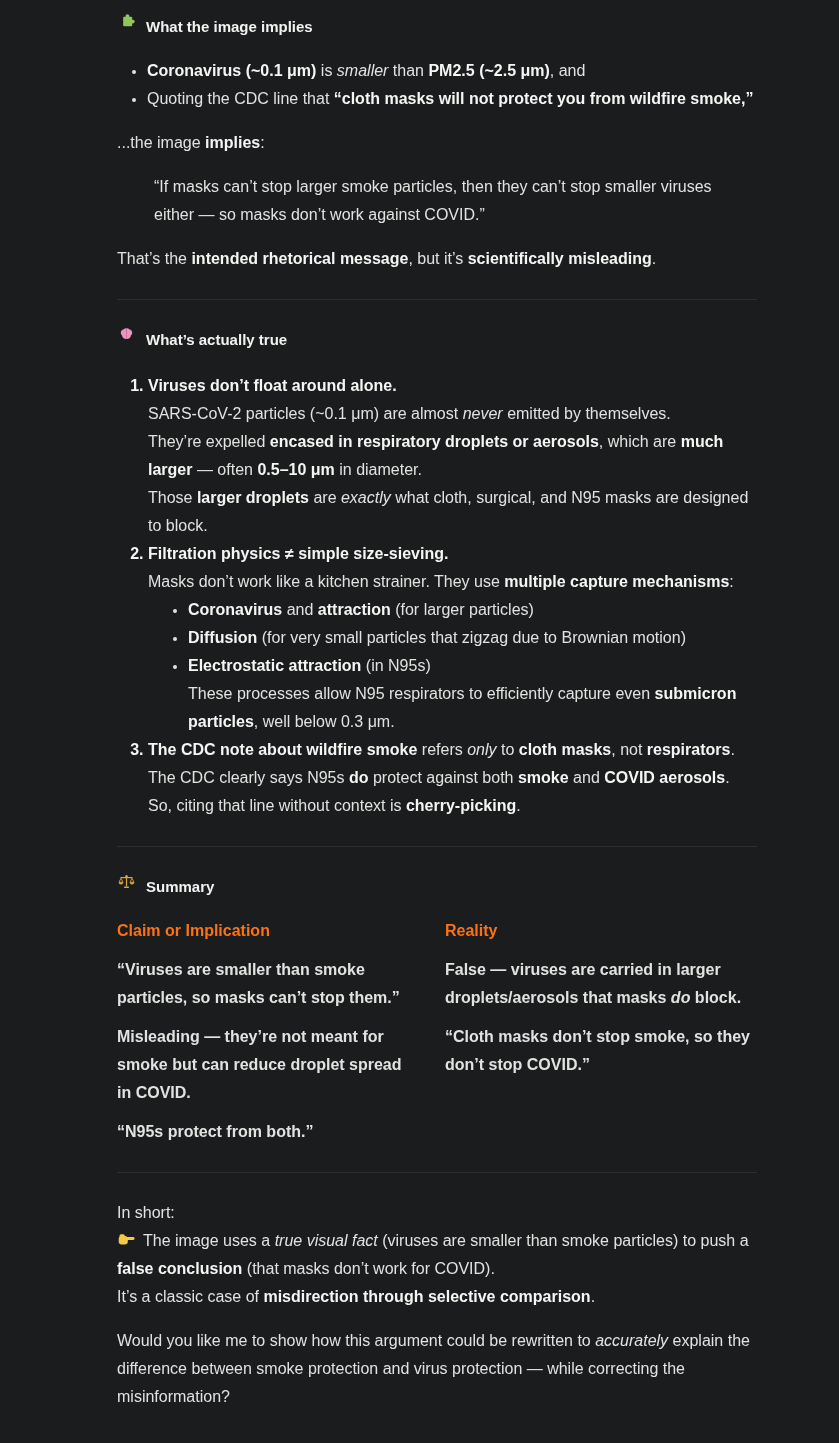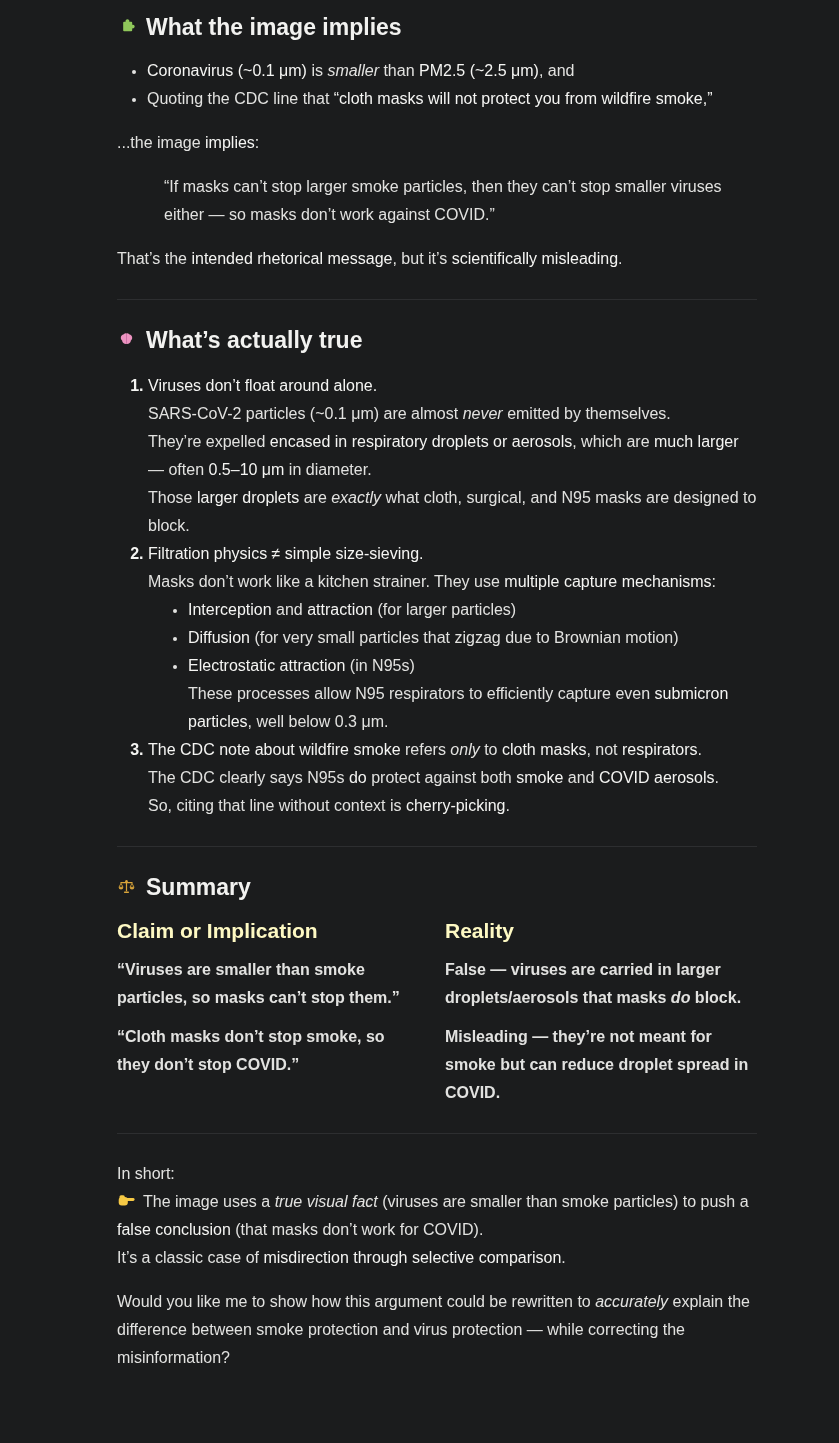--- a/index.html
+++ b/index.html
@@ -6,42 +6,42 @@
   html, body { margin: 0; padding: 0; }
   body {
     width: 839px; height: 1443px; overflow: hidden;
     background: #1b1c1d;
     color: #e2e2e0;
     font-family: "Liberation Sans", sans-serif;
     font-size: 16px; line-height: 28px;
   }
   .content { width: 640px; margin-left: 117px; padding-top: 13px; }
   h3.sec {
-    display: flex; align-items: center; gap: 10px;
-    font-size: 23px; line-height: 28px; font-weight: 700;
+    display: flex; gap: 10px;
+    font-size: 15px; line-height: 28px; font-weight: 700;
     color: #f2f2f0; margin: 0 0 16px;
   }
   .emoji { display: inline-flex; width: 19px; height: 19px; flex: 0 0 auto; }
   .emoji svg { width: 19px; height: 19px; }
   .emoji.inline { vertical-align: -3px; margin-right: 7px; }
   p { margin: 0 0 16px; }
-  strong { color: #f5f5f3; font-weight: 400; }
+  strong { color: #f5f5f3; font-weight: 700; }
   em { font-style: italic; text-align: center; }
   hr.div { border: none; border-top: 1px solid #2d2e30; margin: 26px 0; }
   ul.top { list-style: disc; margin: 0 0 16px; padding-left: 30px; }
   ul.top > li, ol.num > li { margin: 0; }
   ul.top > li::marker, ul.sub > li::marker { color: #e2e2e0; font-size: 14px; }
-  blockquote { margin: 0 16px 16px; padding: 0 0 0 31px; }
+  blockquote { margin: 0 6px 16px; padding: 0 0 0 31px; }
   ol.num { list-style: decimal; margin: 18px 0 16px; padding-left: 31px; }
   ol.num > li::marker { font-weight: 700; color: #f5f5f3; }
   ul.sub { list-style: disc; margin: 0; padding-left: 40px; }
   .tbl { margin: 0 0 26px; }
   .row { display: grid; grid-template-columns: 300px 1fr; column-gap: 28px; }
   .row.data .td { padding-top: 11px; font-weight: bold; }
-  .td.th { font-weight: 700; font-size: 21px; color: #fef9c3; }
+  .td.th { font-weight: 700; font-size: 16px; color: #f97316; }
 </style>
 </head>
 <body>
 
 <div class="content">
 
   <h3 class="sec">
     <span class="emoji">
       <svg viewBox="0 0 20 20">
           <path d="M7.5 4 H9.1 A2 2 0 1 1 12.9 4 H15 Q16 4 16 5 V7.1 A2 2 0 1 1 16 10.9 V13 Q16 14 15 14 H7.5 Q6.5 14 6.5 13 V5 Q6.5 4 7.5 4 Z" fill="#8fc75a"></path>
@@ -72,21 +72,21 @@
         </svg>
     </span>
     <span>What’s actually true</span>
   </h3>
 
   <ol class="num">
     <li><strong>Viruses don’t float around alone.</strong><br>SARS-CoV-2 particles (~0.1 μm) are almost <em>never</em> emitted by themselves.<br>They’re expelled <strong>encased in respiratory droplets or aerosols</strong>, which are <strong>much larger</strong> — often <strong>0.5–10 μm</strong> in diameter.<br>Those <strong>larger droplets</strong> are <em>exactly</em> what cloth, surgical, and N95 masks are designed to block.</li>
     <li>
       <span><strong>Filtration physics ≠ simple size-sieving.</strong><br>Masks don’t work like a kitchen strainer. They use <strong>multiple capture mechanisms</strong>:</span>
       <ul class="sub">
-        <li><strong>Interception</strong> and <strong>attraction</strong> (for larger particles)</li>
+        <li><strong>Coronavirus</strong> and <strong>attraction</strong> (for larger particles)</li>
         <li><strong>Diffusion</strong> (for very small particles that zigzag due to Brownian motion)</li>
         <li><strong>Electrostatic attraction</strong> (in N95s)<br>These processes allow N95 respirators to efficiently capture even <strong>submicron particles</strong>, well below 0.3 μm.</li>
       </ul>
     </li>
     <li><strong>The CDC note about wildfire smoke</strong> refers <em>only</em> to <strong>cloth masks</strong>, not <strong>respirators</strong>.<br>The CDC clearly says N95s <strong>do</strong> protect against both <strong>smoke</strong> and <strong>COVID aerosols</strong>.<br>So, citing that line without context is <strong>cherry-picking</strong>.</li>
   </ol>
 
   <hr class="div">
 
   <h3 class="sec">
@@ -110,24 +110,25 @@
   <div class="tbl">
     <div class="row">
       <div class="td th">Claim or Implication</div>
       <div class="td th">Reality</div>
     </div>
     <div class="row data">
       <div class="td">“Viruses are smaller than smoke particles, so masks can’t stop them.”</div>
       <div class="td">False — viruses are carried in larger droplets/aerosols that masks <em>do</em> block.</div>
     </div>
     <div class="row data">
+      <div class="td">Misleading — they’re not meant for smoke but can reduce droplet spread in COVID.</div>
       <div class="td">“Cloth masks don’t stop smoke, so they don’t stop COVID.”</div>
-      <div class="td">Misleading — they’re not meant for smoke but can reduce droplet spread in COVID.</div>
     </div>
     <div class="row data">
+      <div class="td">“N95s protect from both.”</div>
     </div>
   </div>
 
   <hr class="div">
 
   <p>
     <span>In short:</span><br>
     <span class="emoji inline">
         <svg viewBox="0 0 20 20">
           <g fill="#f6c945">

